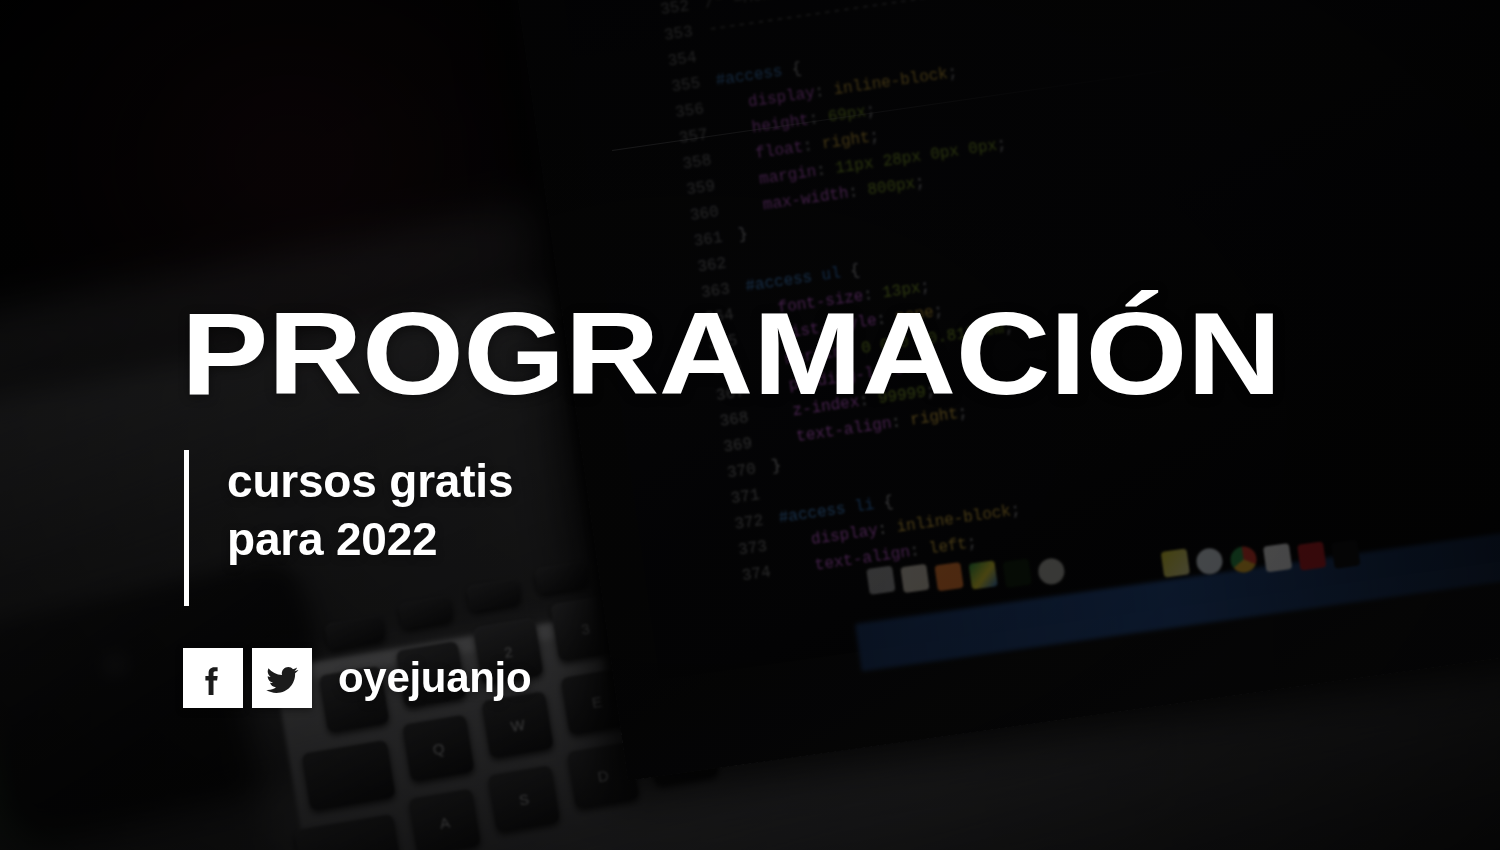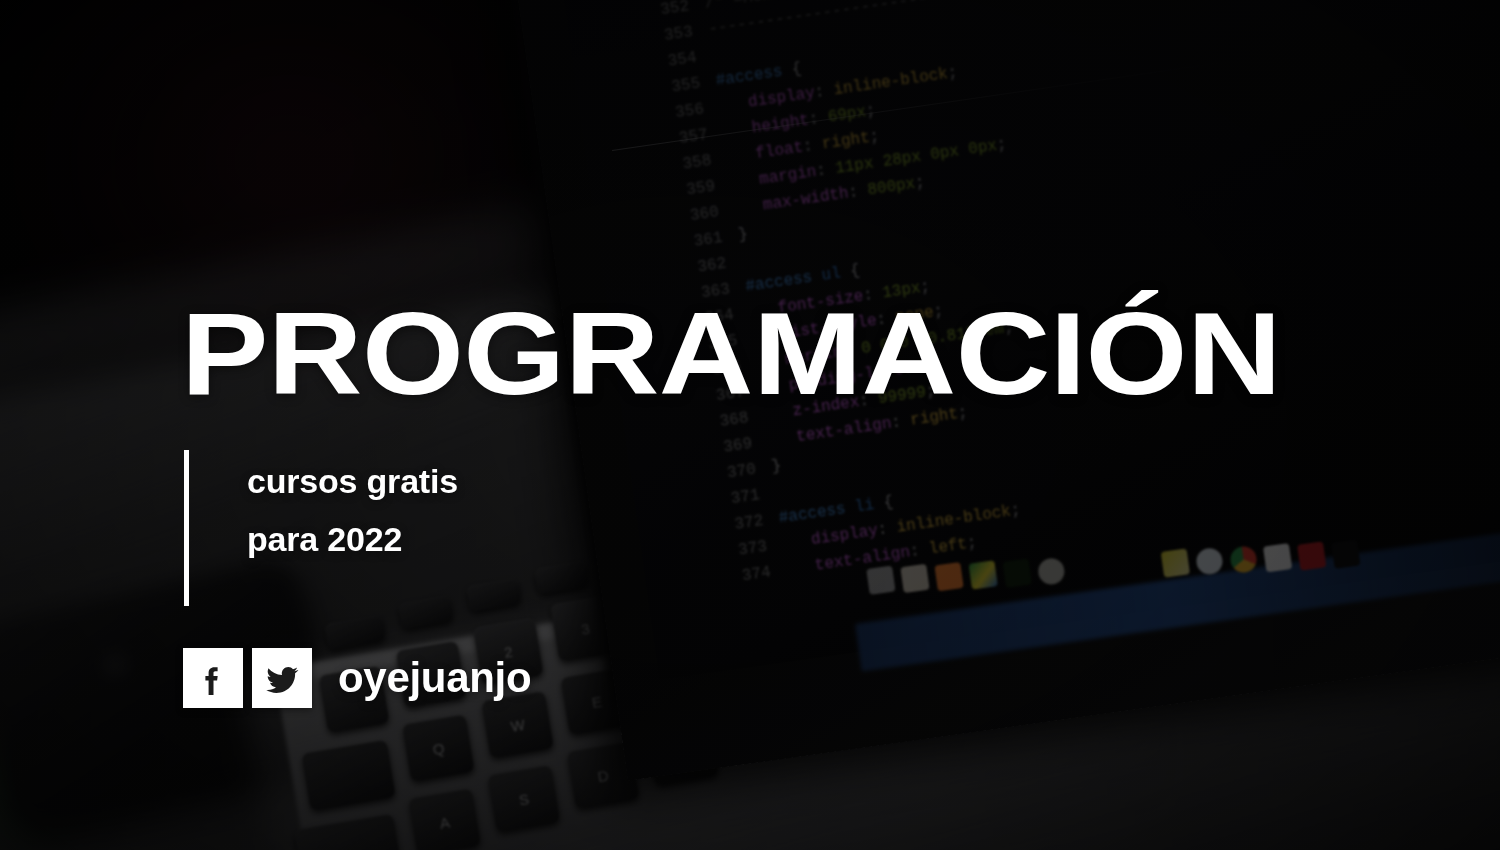--- a/index.html
+++ b/index.html
@@ -196,25 +196,24 @@
     width:5px; height:156px;
     background:#ffffff;
   }
 
   .subtitle {
     position:absolute;
     left:227px; top:452px;
     color:#ffffff;
     font-family:"Liberation Sans","DejaVu Sans",sans-serif;
     font-weight:700;
-    font-size:34px;
+    font-size:46px;
     line-height:58px;
     letter-spacing:-0.2px;
     text-shadow: 0 2px 8px rgba(0,0,0,.4);
-    margin-left: 20px;
   }
   .subtitle .l { display:block; }
 
   .social {
     position:absolute;
     left:183px; top:648px;
     display:flex; align-items:center;
   }
   .sq {
     width:60px; height:60px;

